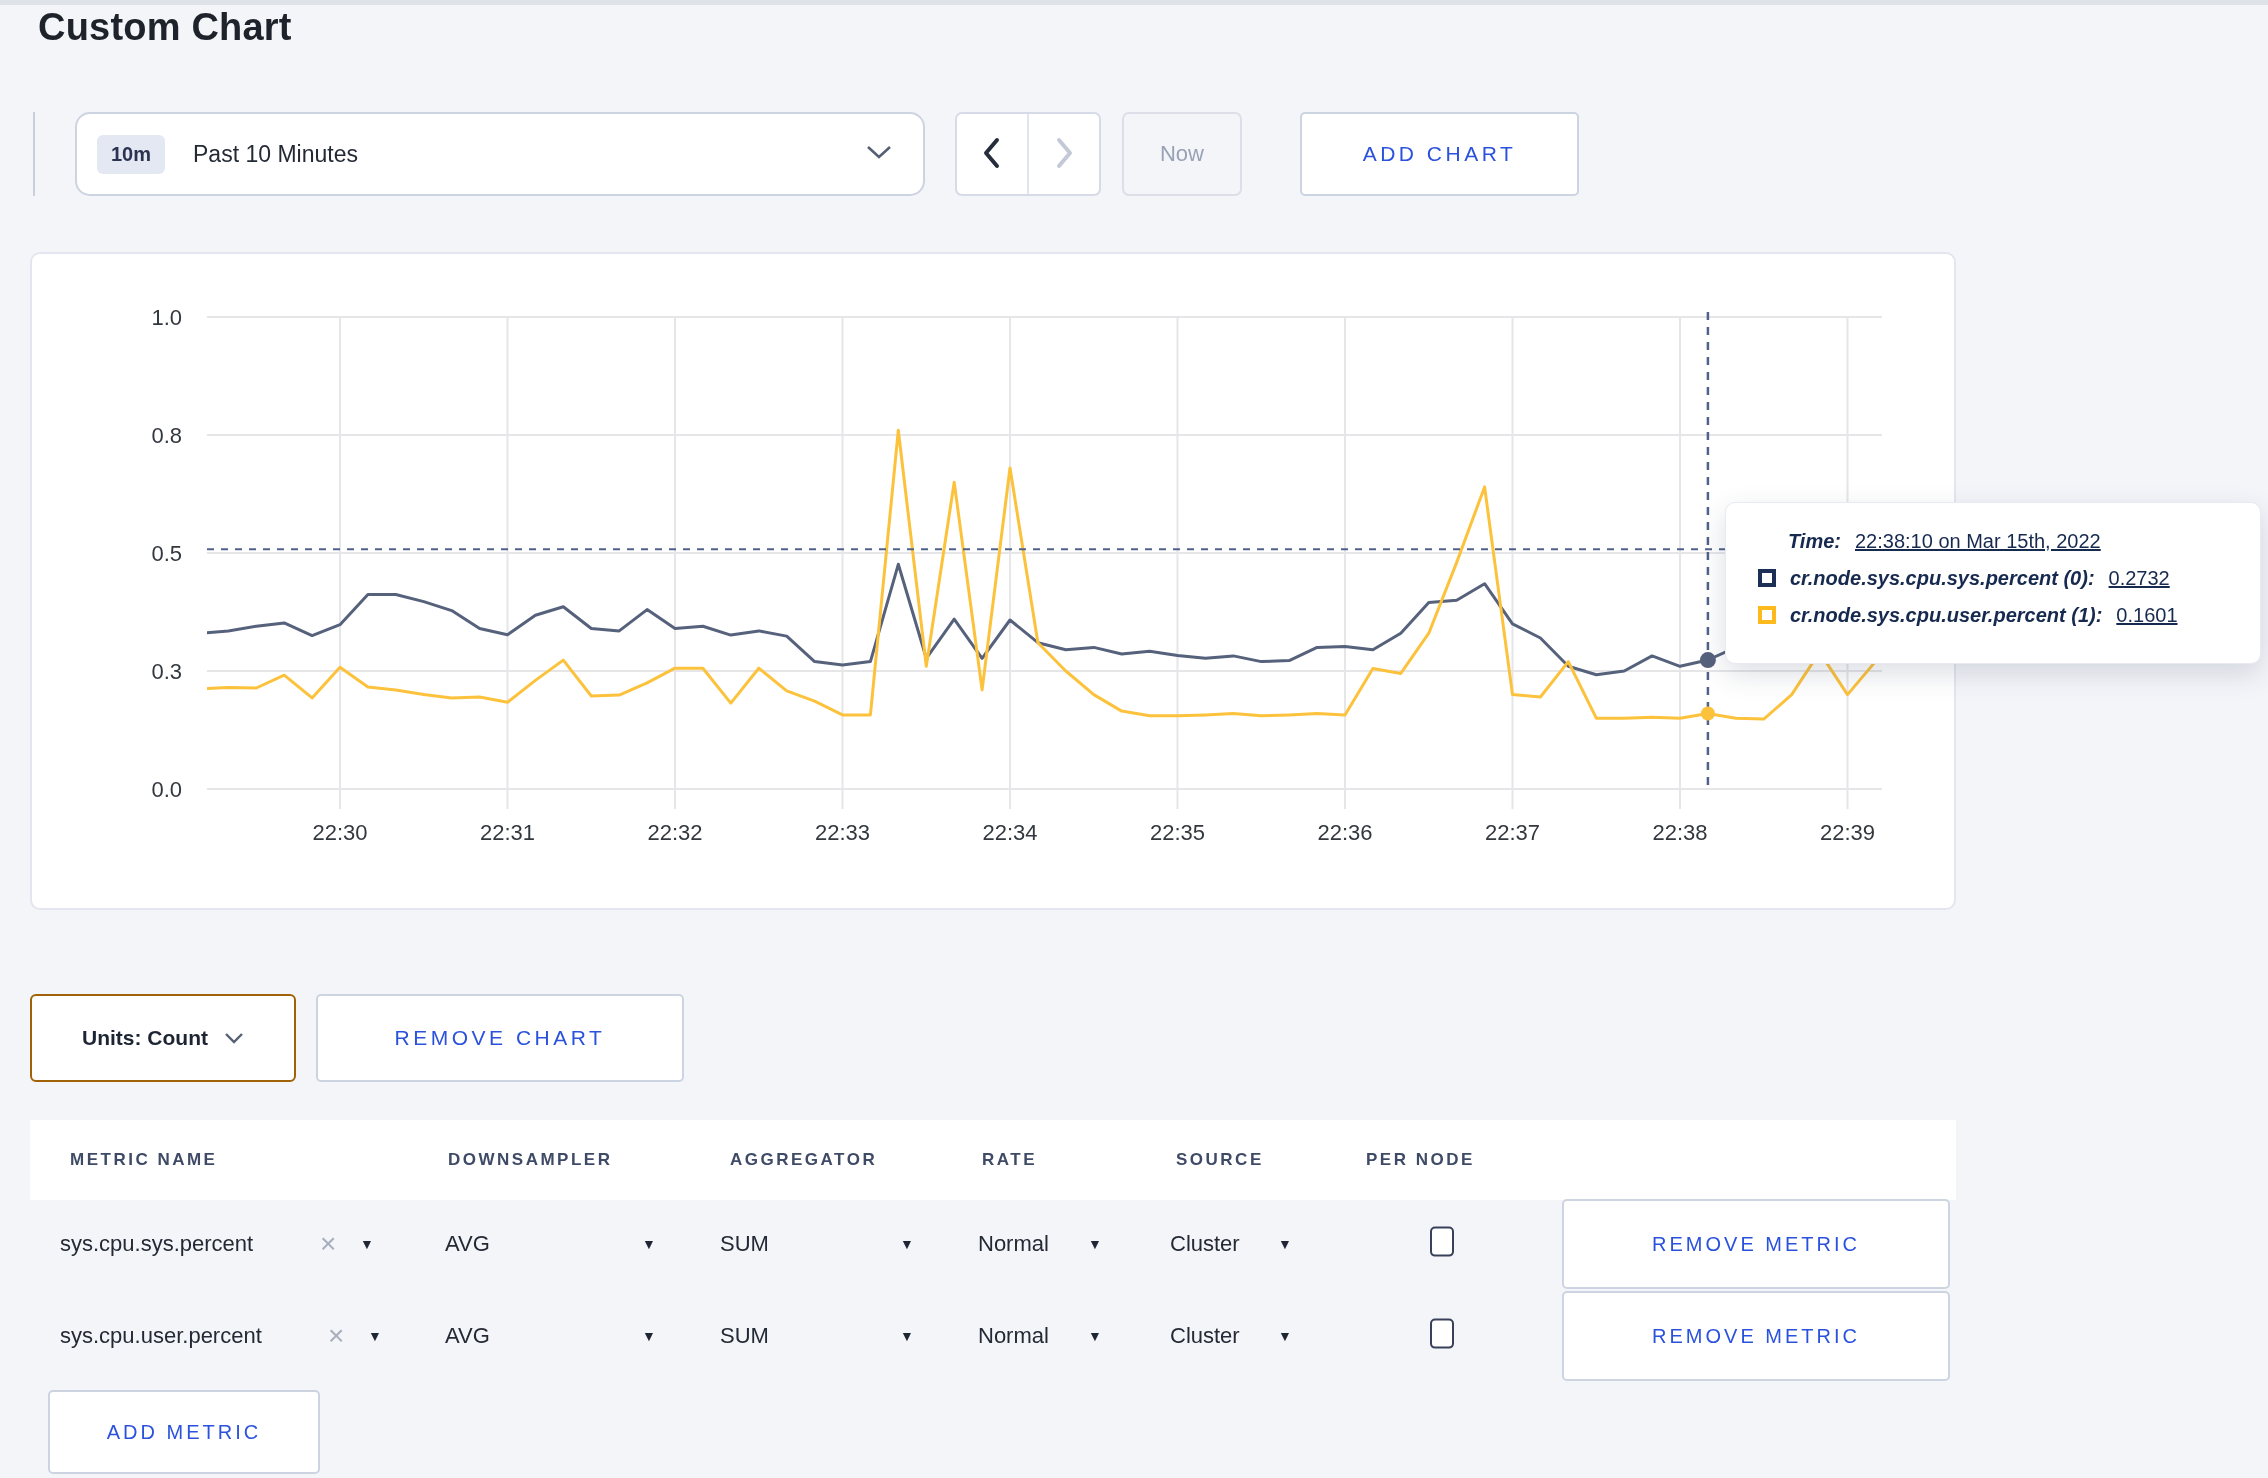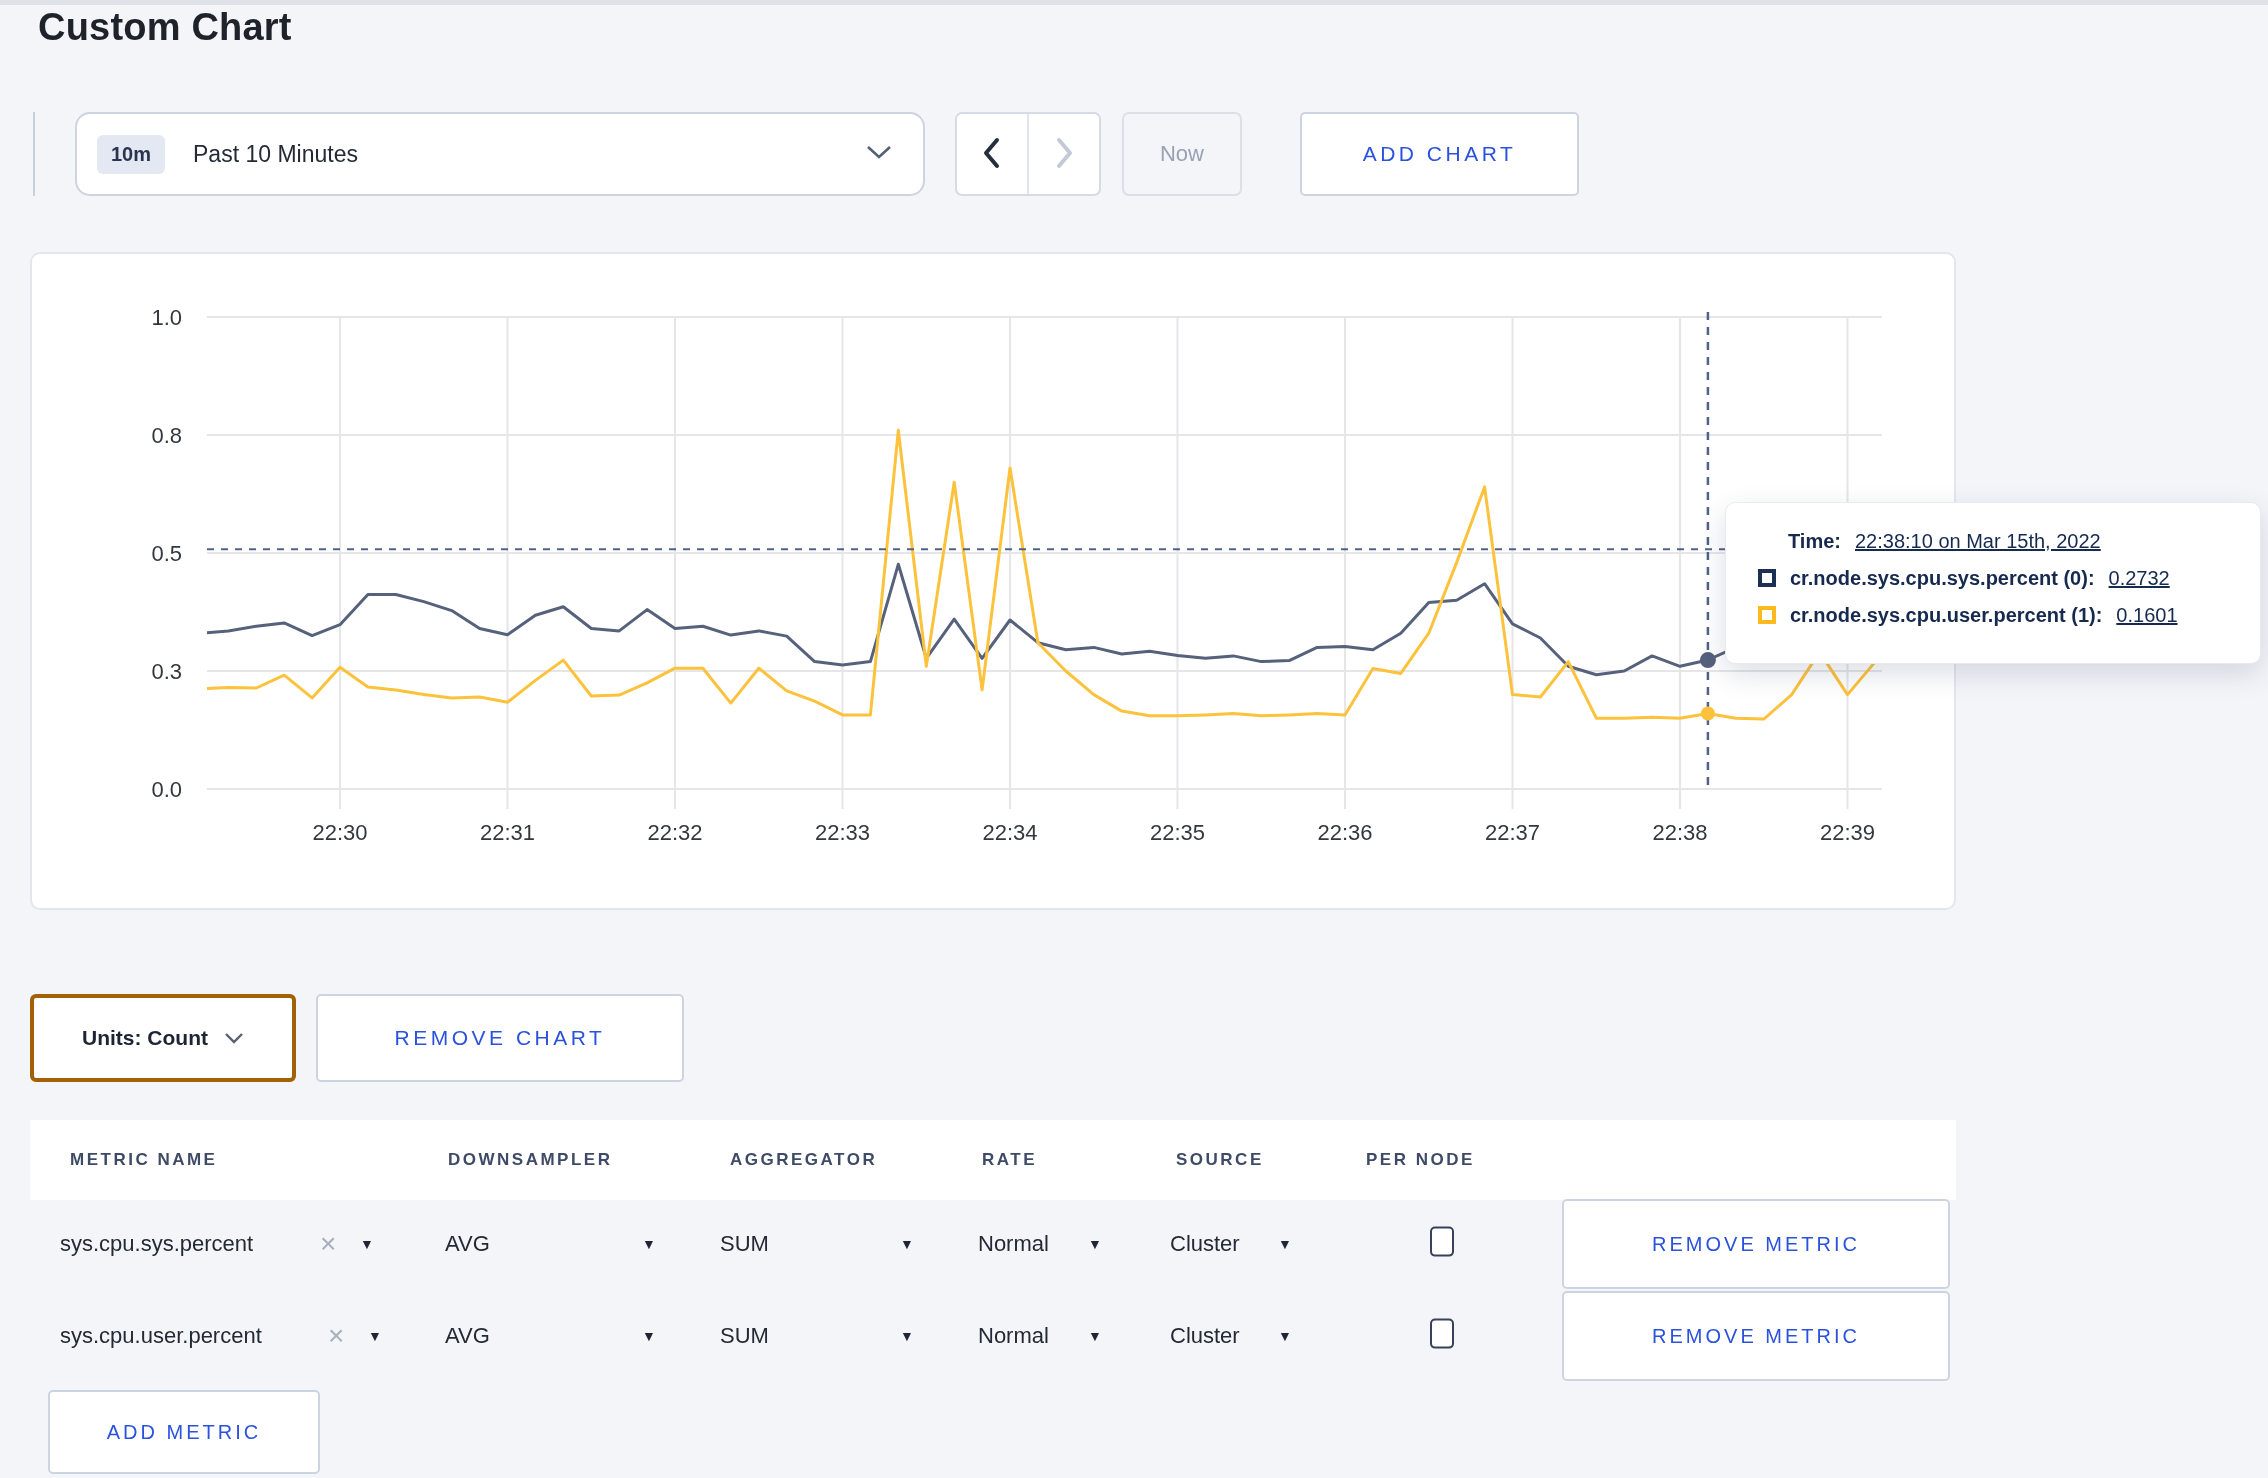--- a/index.html
+++ b/index.html
@@ -36,27 +36,27 @@
   #chart-svg{position:absolute;left:0;top:0;}
   #chart-svg text{font-family:"Liberation Sans","DejaVu Sans",sans-serif;font-size:22px;fill:#33383f;}
 
   
   .chart-tooltip{position:absolute;left:1725px;top:502px;width:536px;height:162px;background:#fff;
     border:1px solid #e8eaf1;border-radius:10px;box-shadow:0 10px 28px rgba(44,56,88,.16);
     padding:26px 30px 22px 32px;color:#16294f;}
   .t-row{display:flex;align-items:center;margin-bottom:13px;font-size:20px;line-height:24px;}
   .t-row:last-child{margin-bottom:12px;}
   .t-time{padding-left:30px;}
-  .t-strong{font-weight:700;}
+  .t-strong{font-weight:700;font-style:italic;}
   .t-val{margin-left:14px;font-weight:400;text-decoration:underline;}
   .swatch{width:18px;height:18px;border:4px solid;margin-right:14px;flex:0 0 auto;background:#fff;}
 
   
   .units-button{position:absolute;left:30px;top:994px;width:266px;height:88px;background:#fff;
-    border:4px solid #a16207;border-radius:6px;display:flex;align-items:center;justify-content:center;
+    border:2px solid #a16207;border-radius:6px;display:flex;align-items:center;justify-content:center;
     font-size:21px;font-weight:700;color:#1d2433;font-family:inherit;cursor:pointer;}
   .units-button .chev{margin-left:16px;}
   .remove-chart-button{position:absolute;left:316px;top:994px;width:368px;height:88px;}
 
   
   .table-header{position:absolute;left:30px;top:1120px;width:1926px;height:80px;background:#fff;}
   .th{position:absolute;top:50%;transform:translateY(-50%);font-size:17px;font-weight:700;
     letter-spacing:2.5px;color:#3e4a66;}
   .metric-row{position:absolute;left:30px;width:1926px;height:92px;}
   .cell{position:absolute;top:50%;transform:translateY(-50%);font-size:22px;color:#242a35;white-space:nowrap;}

